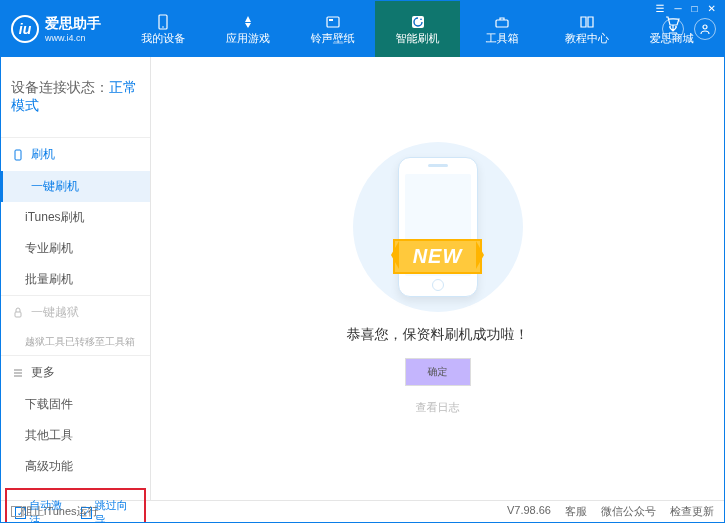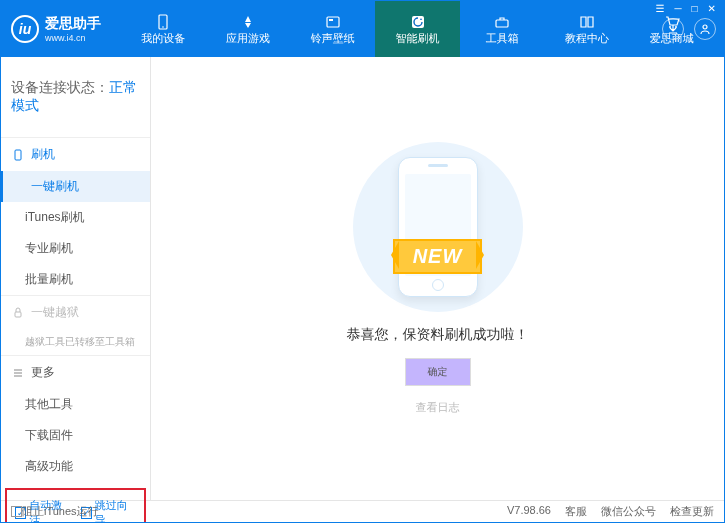--- a/index.html
+++ b/index.html
@@ -189,22 +189,22 @@
     <div class="side-section">
       <div class="side-head">
         <span class="sh-icon">
             <svg width="12" height="12" viewBox="0 0 12 12">
               <path d="M2 3h8M2 6h8M2 9h8" stroke="#888" stroke-width="1.2"></path>
             </svg>
           </span>
         <span>更多</span>
       </div>
       <div class="side-list">
+        <div class="side-item">下载固件</div>
         <div class="side-item">其他工具</div>
-        <div class="side-item">下载固件</div>
         <div class="side-item">高级功能</div>
       </div>
     </div>
     <div style="flex:1"></div>
     <div class="checks">
       <label class="check">
           <span class="chkbox">✓</span>
           <span>自动激活</span>
         </label>
       <label class="check">

